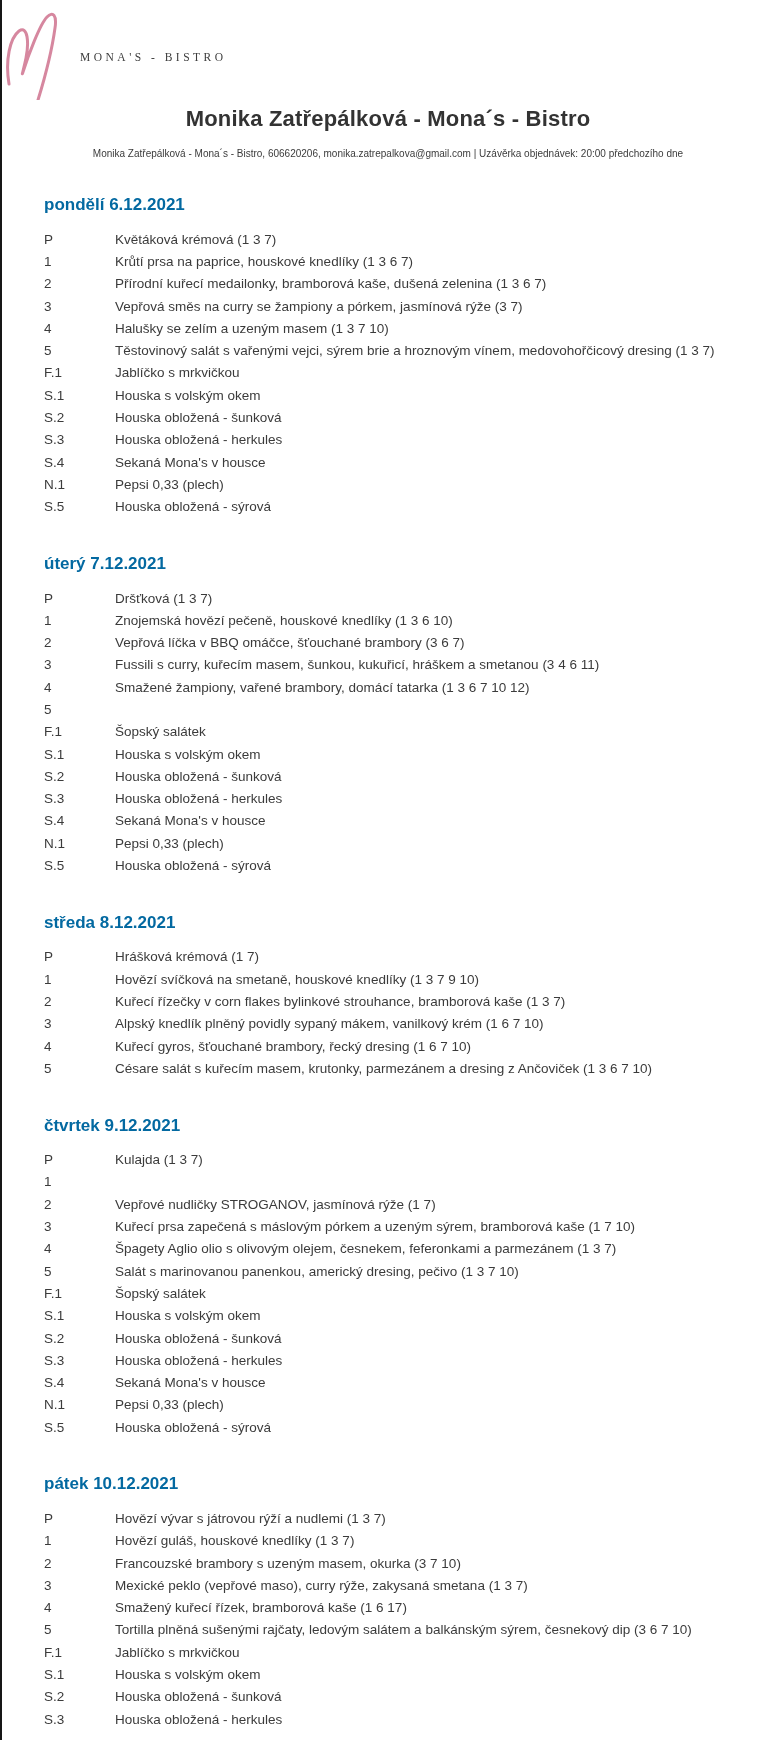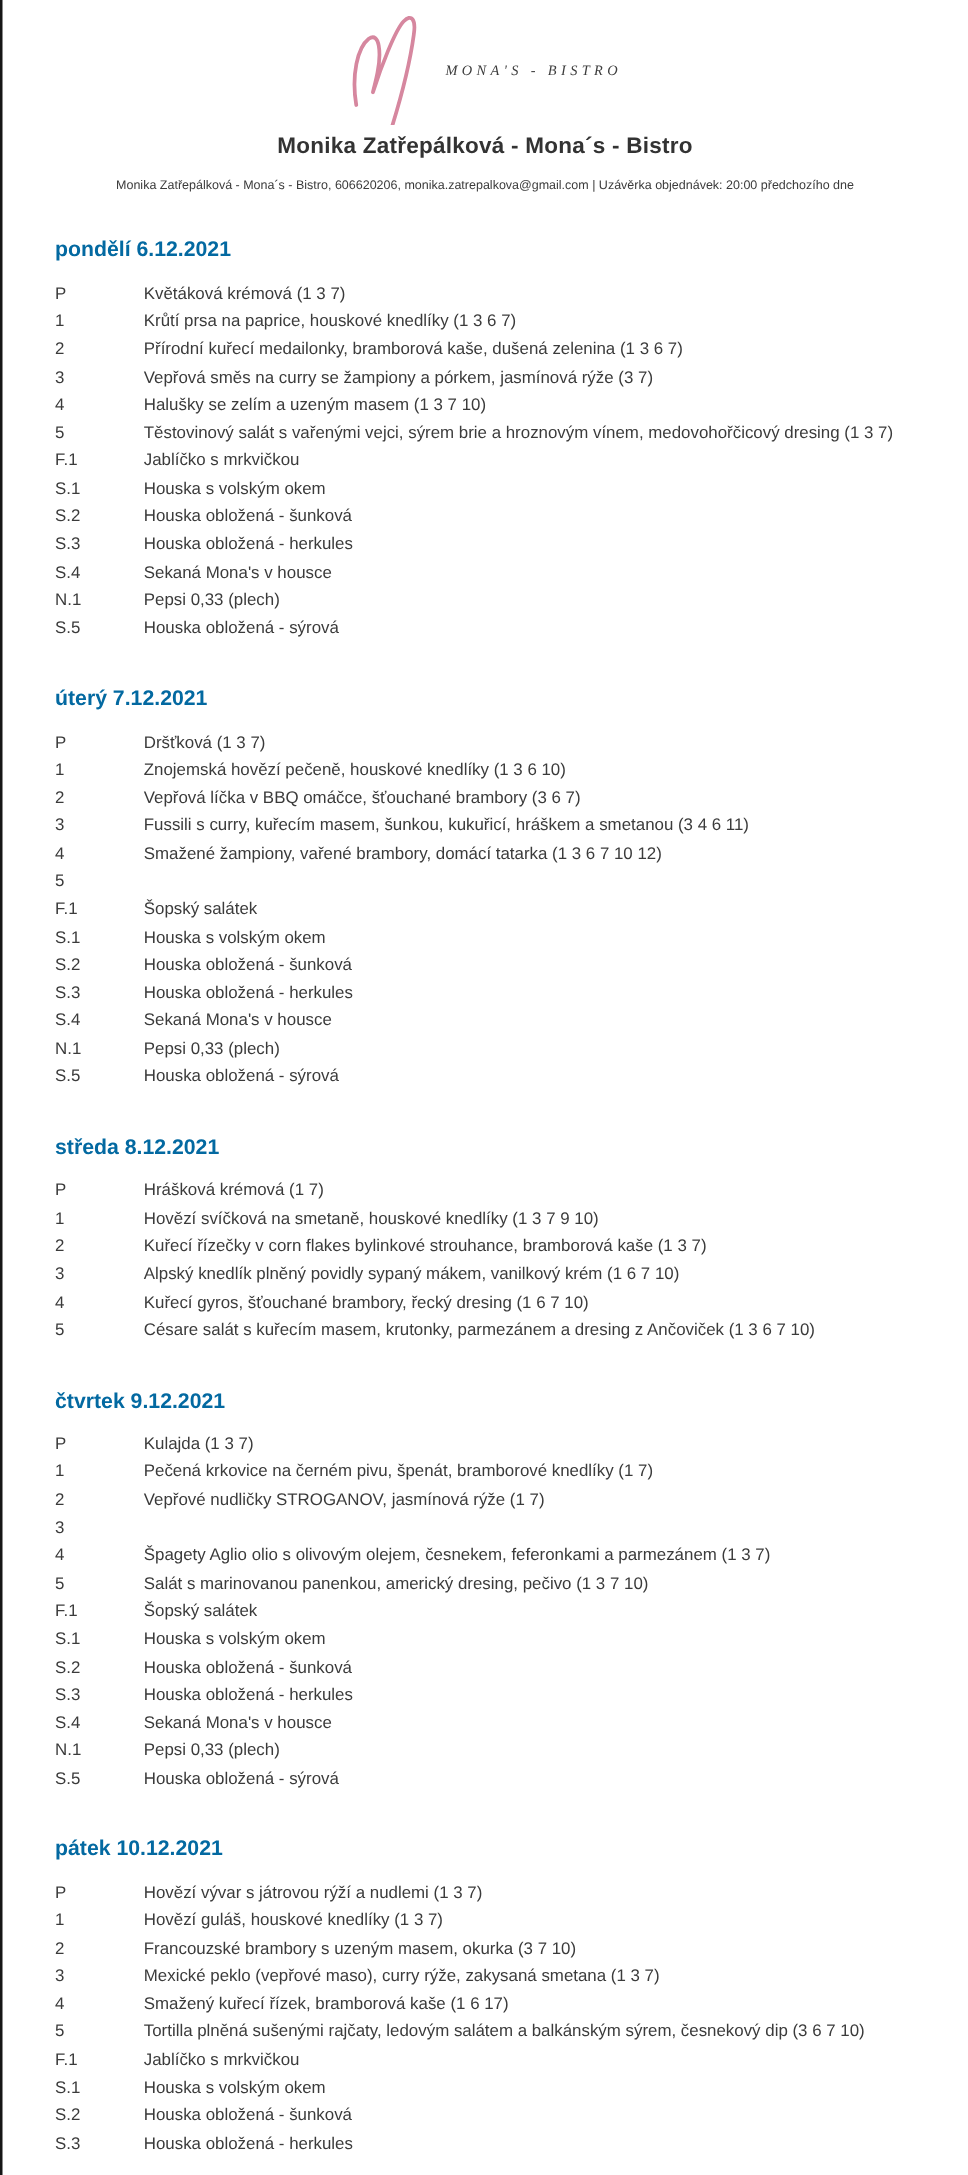--- a/index.html
+++ b/index.html
@@ -9,35 +9,35 @@
     box-sizing: border-box;
     border-left: 2px solid #161616;
     font-family: "Liberation Sans", "DejaVu Sans", sans-serif;
     color: #3b3b3b;
     overflow: hidden;
   }
 
   
   .header { text-align: center; padding-top: 8px; }
   .logo-row {
-    display: flex; justify-content: center; align-items: center;
-    gap: 14px; height: 92px; font-style: italic;
+    display: flex; align-items: center;
+    gap: 14px; height: 92px;
   }
   .logo-m { flex: none; }
   .logo-text {
     font-family: "Liberation Serif", "DejaVu Serif", serif;
     font-size: 11.5px;
     letter-spacing: 3.5px;
     color: #3d3d3d;
     margin-top: 6px;
     white-space: nowrap;
   }
   .title, .subtitle {
     margin: 0;
-    font-size: 18px;
+    font-size: 22px;
     font-weight: bold;
     color: #333333;
     letter-spacing: 0.2px;
   }
   .title { margin-top: 6px; }
   .subtitle { margin-top: 8px; }
   .contact {
     margin-top: 16px;
     font-size: 10px;
     color: #3b3b3b;
@@ -255,30 +255,30 @@
   <section class="day">
     <h3 class="day-title">čtvrtek 9.12.2021</h3>
     <div class="rows">
   <div class="row">
     <span class="code">P</span>
     <span class="item-text">Kulajda (1 3 7)</span>
   </div>
 
   <div class="row">
     <span class="code">1</span>
-    <span class="item-text">Pečená krkovice na černém pivu, špenát, bramborové knedlíky (1 7)</span>
   </div>
 
   <div class="row">
     <span class="code">2</span>
     <span class="item-text">Vepřové nudličky STROGANOV, jasmínová rýže (1 7)</span>
   </div>
 
   <div class="row">
     <span class="code">3</span>
+    <span class="item-text">Kuřecí prsa zapečená s máslovým pórkem a uzeným sýrem, bramborová kaše (1 7 10)</span>
   </div>
 
   <div class="row">
     <span class="code">4</span>
     <span class="item-text">Špagety Aglio olio s olivovým olejem, česnekem, feferonkami a parmezánem (1 3 7)</span>
   </div>
 
   <div class="row">
     <span class="code">5</span>
     <span class="item-text">Salát s marinovanou panenkou, americký dresing, pečivo (1 3 7 10)</span>

